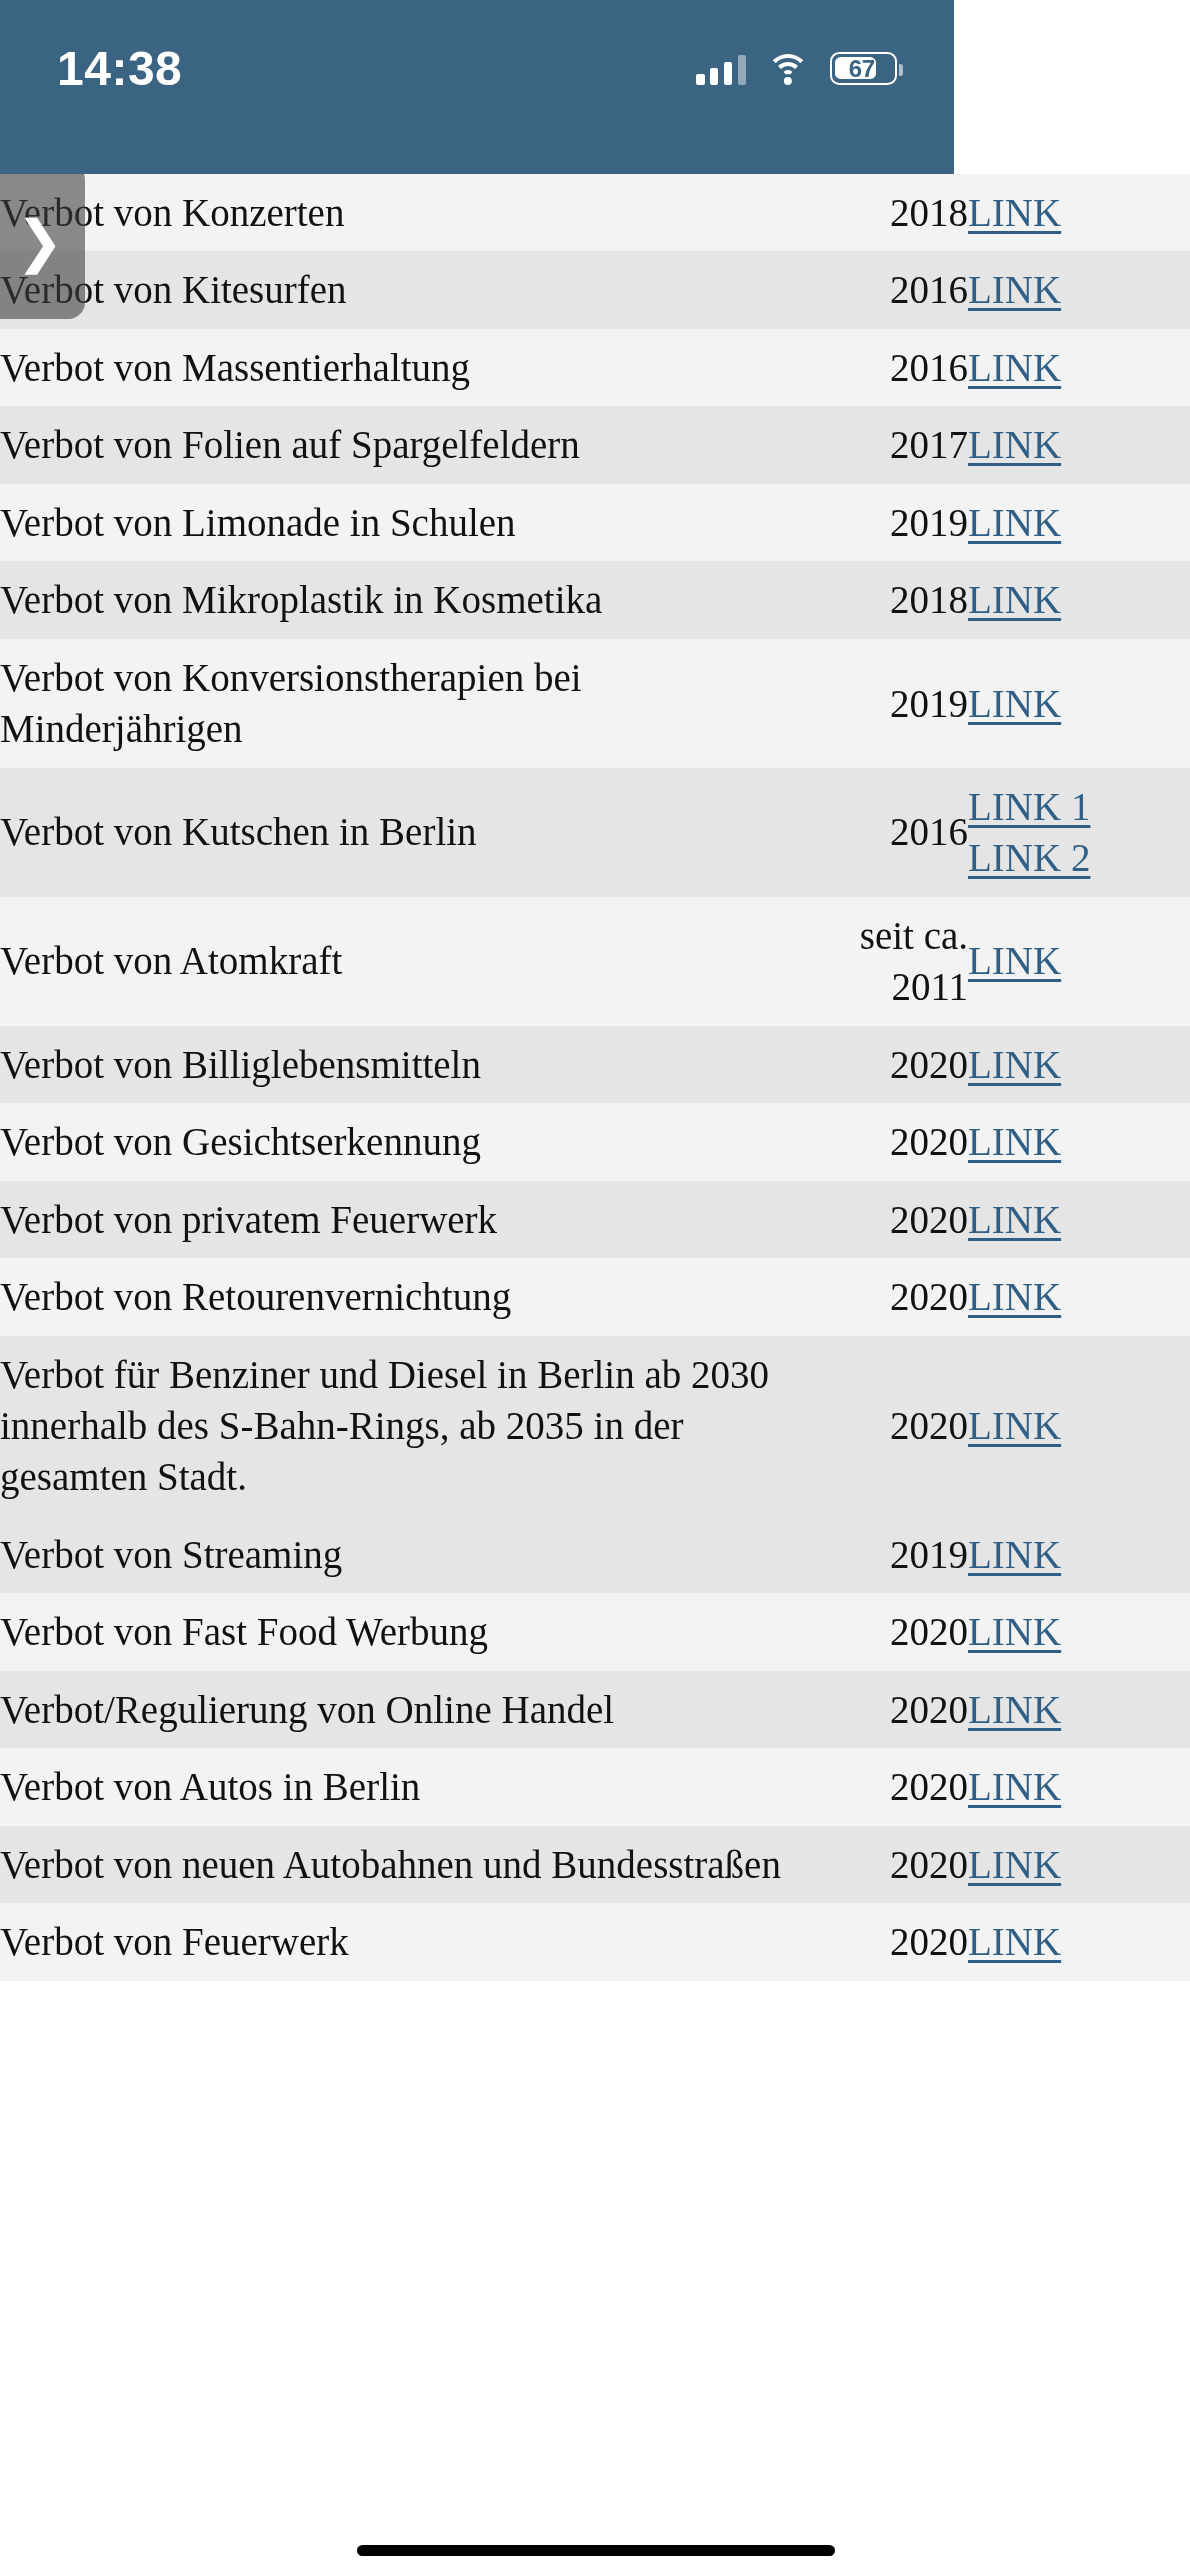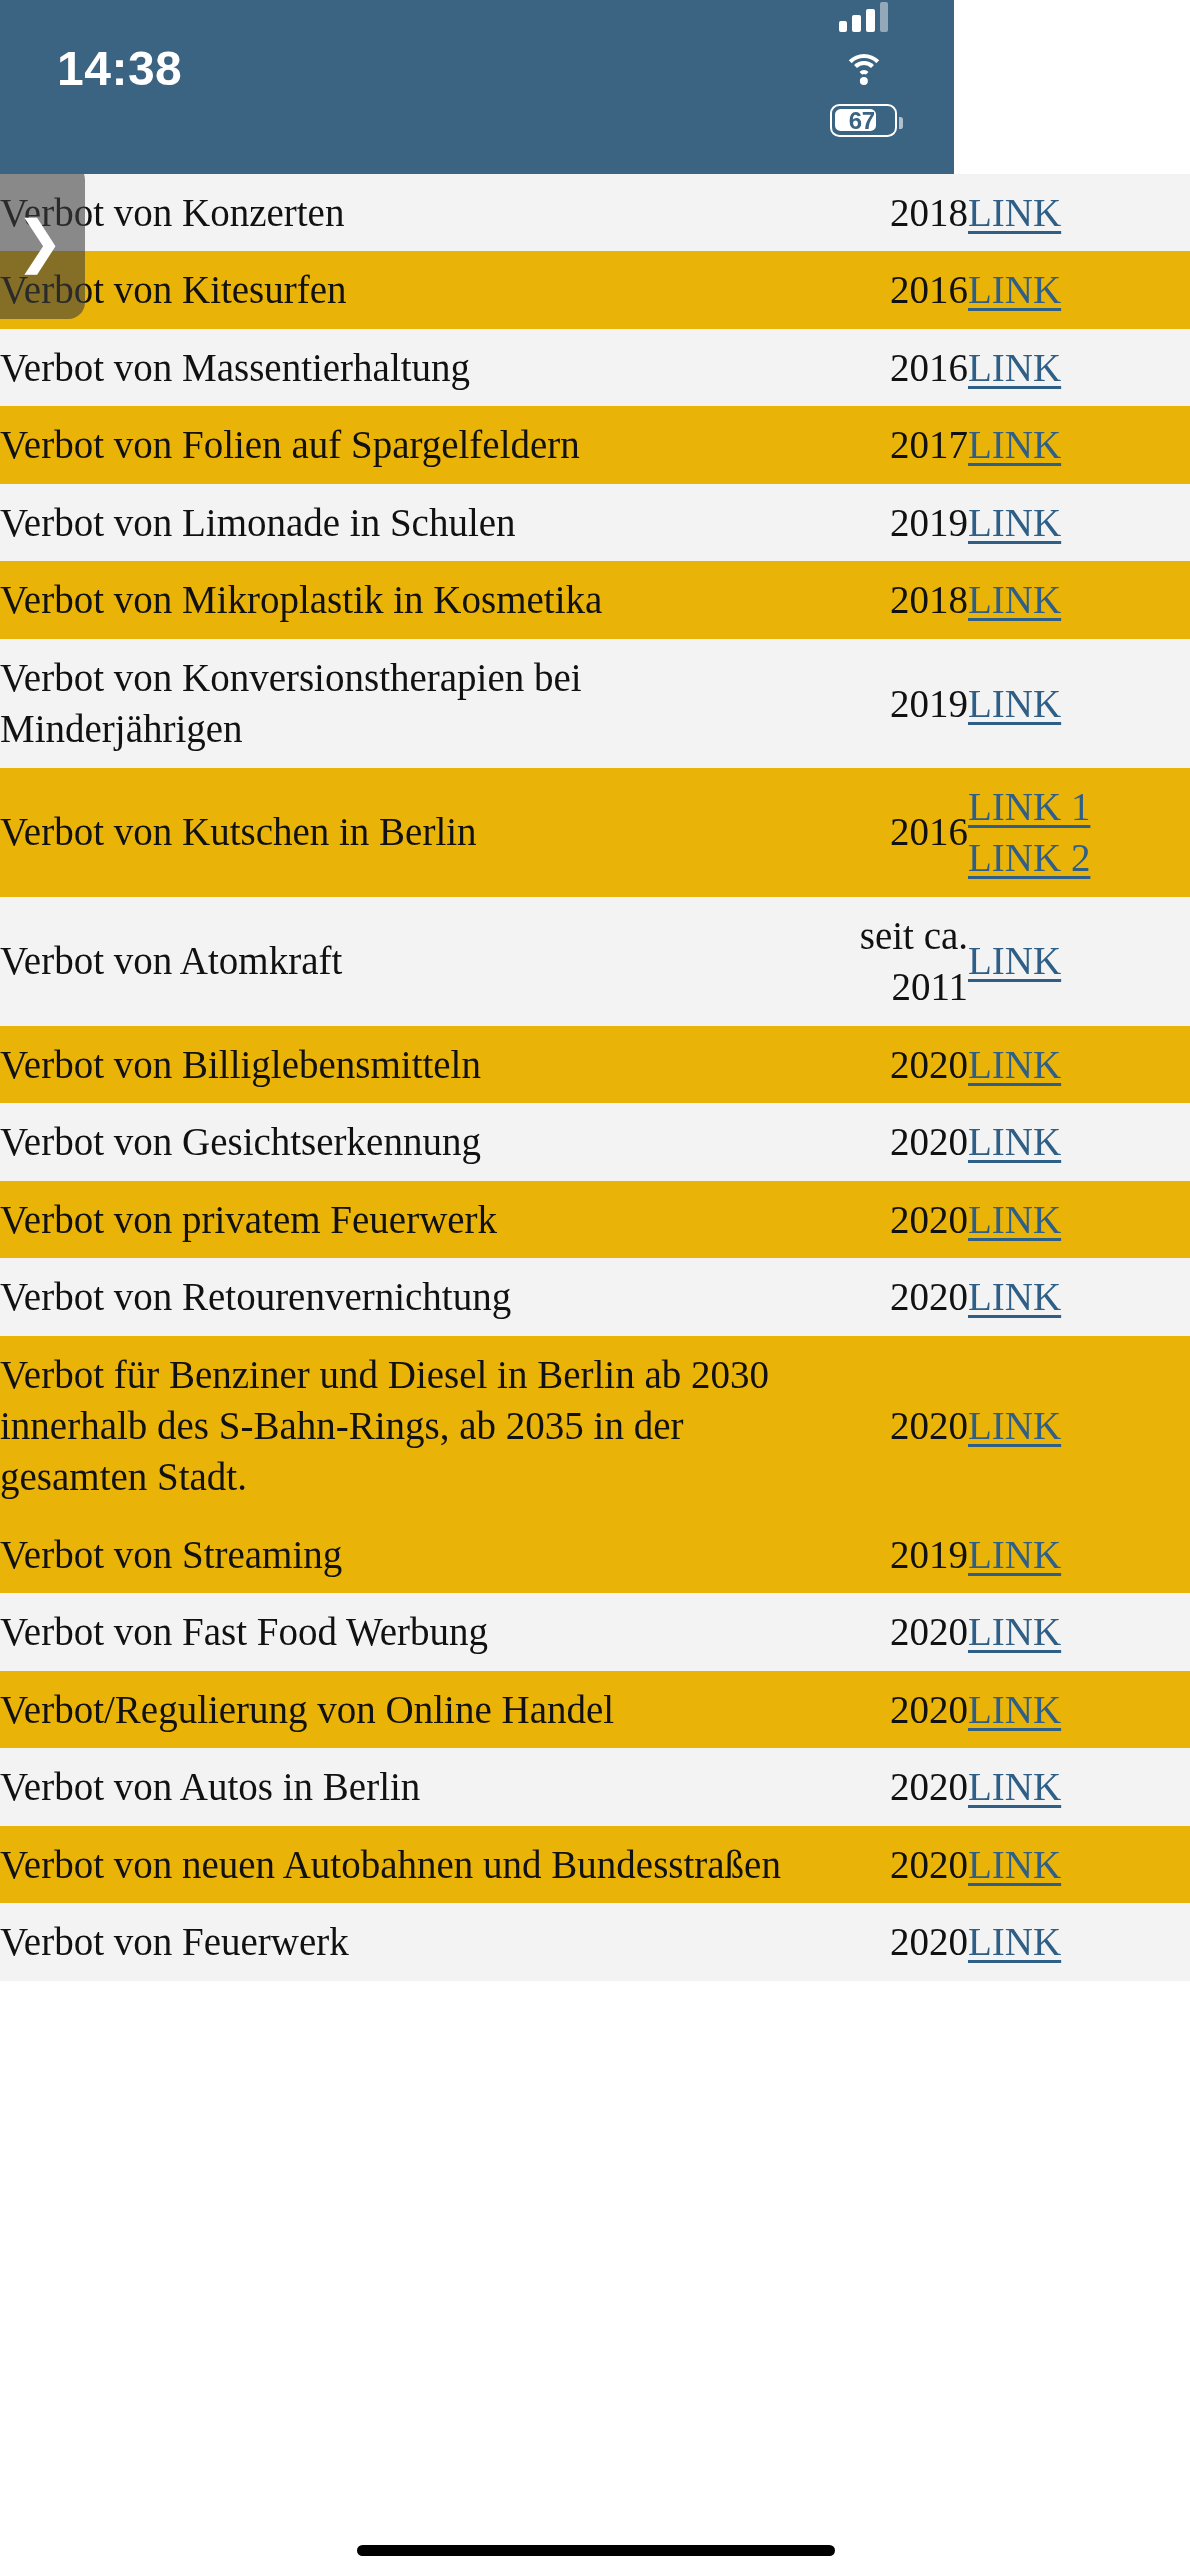--- a/index.html
+++ b/index.html
@@ -41,21 +41,20 @@
     color: #ffffff;
     font-family: "Liberation Sans", sans-serif;
     font-size: 48px;
     font-weight: bold;
     letter-spacing: 0.5px;
   }
   .status-right {
     display: flex;
     align-items: center;
     gap: 20.4px;
-    flex-direction: column;
   }
   .signal-bars {
     display: flex;
     align-items: flex-end;
     gap: 5.6px;
     height: 32px;
   }
   .signal-bars i {
     display: block;
     width: 8.3px;
@@ -228,21 +227,21 @@
   }
   td.link a {
     color: #2f5f86;
     text-decoration: underline;
     text-underline-offset: 4.6px;
     font-size: 39px;
     display: block;
     line-height: 1.32;
   }
   .row-shade-a { background: #f3f3f3; }
-  .row-shade-b { background: #eab308; }
+  .row-shade-b { background: #e5e5e5; }
 
   
   .home-indicator {
     position: absolute;
     bottom: 20.4px;
     left: 50%;
     transform: translateX(-50%);
     width: 478px;
     height: 11px;
     background: #000000;

